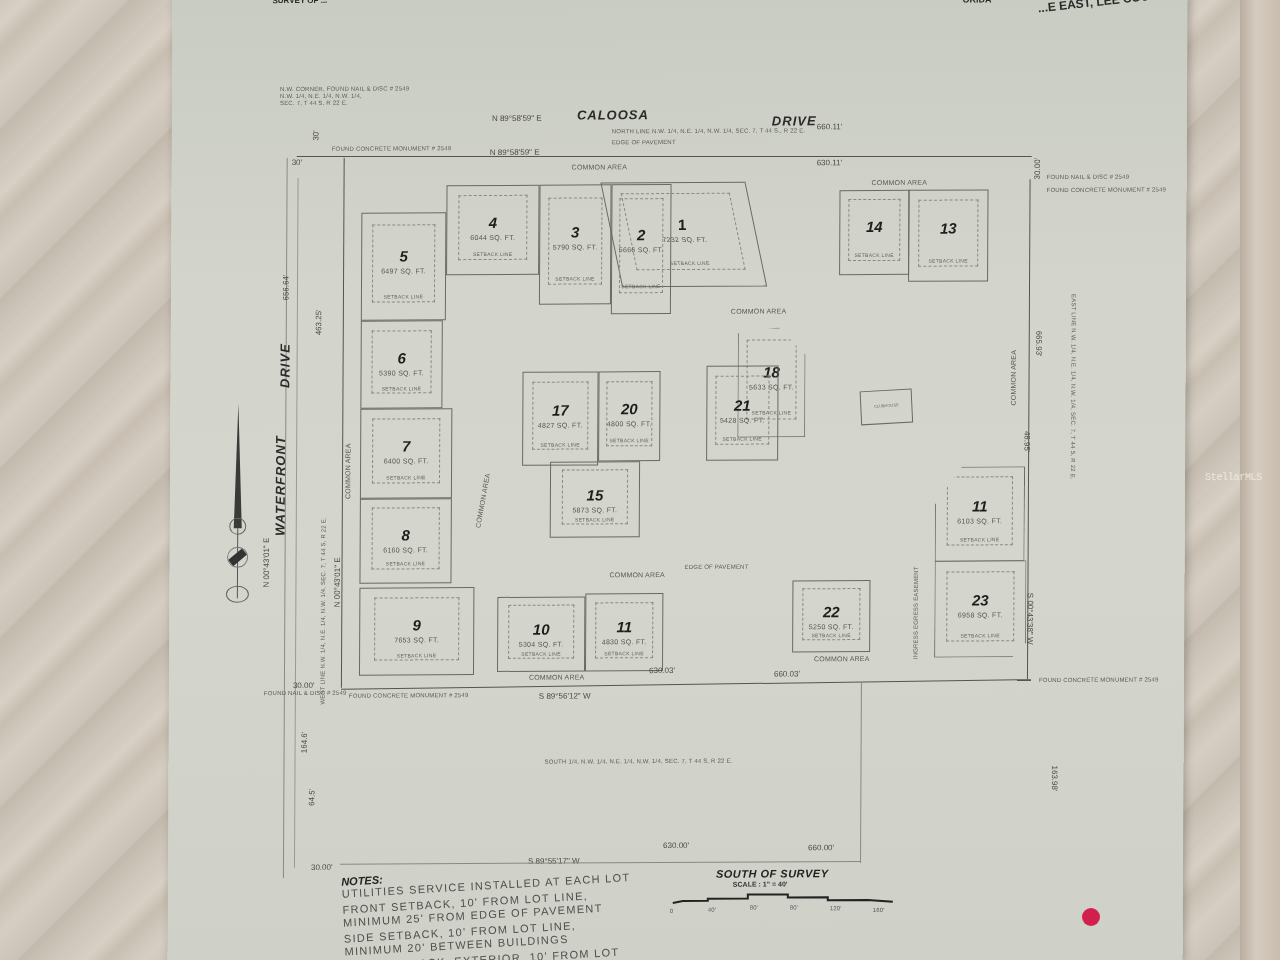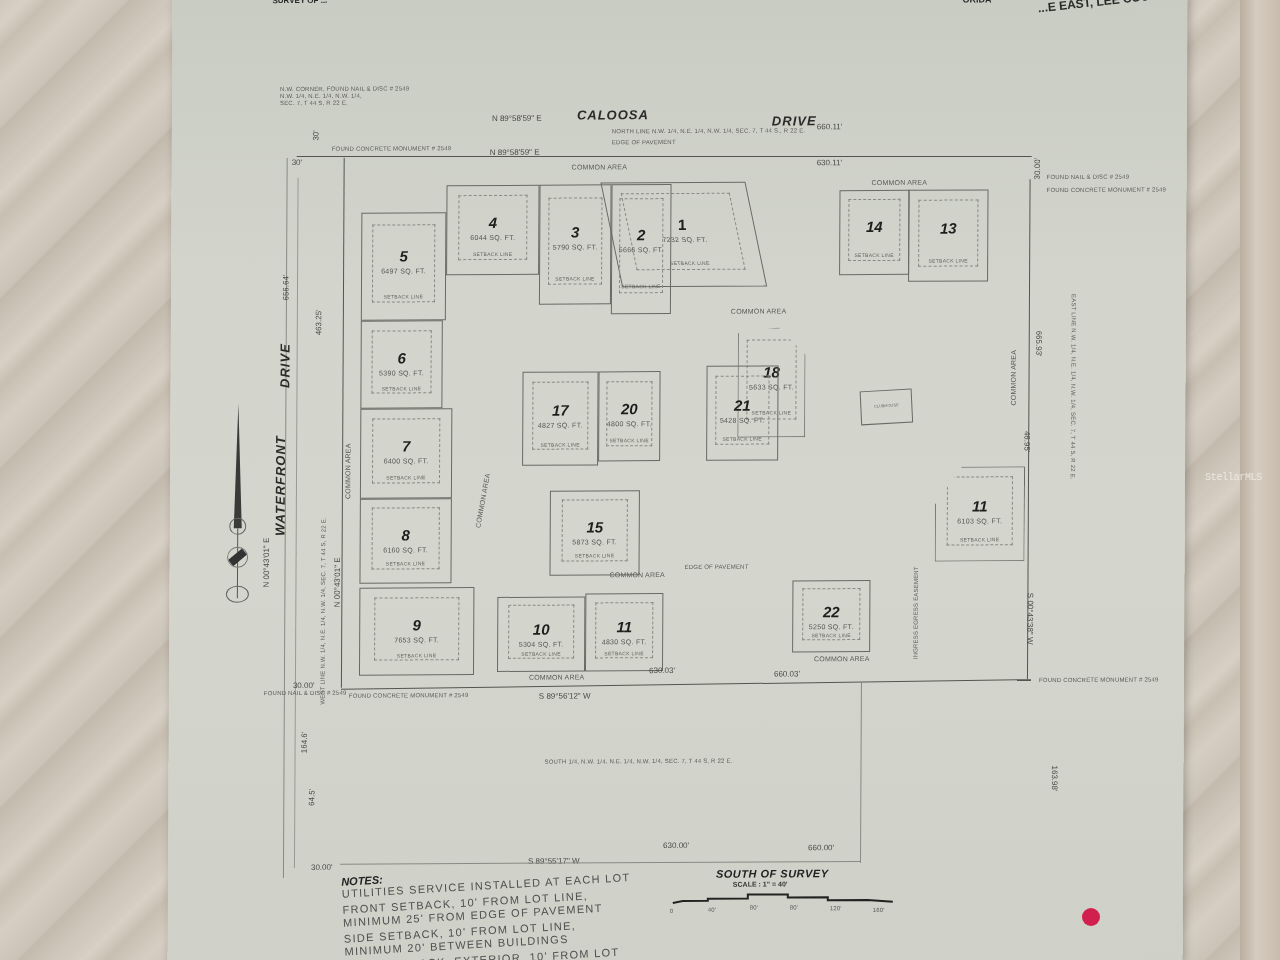--- a/index.html
+++ b/index.html
@@ -204,21 +204,21 @@
   <div class="lot" style="left:737px;top:195px;width:80px;height:92px;">
     <div class="setback"></div>
     <div class="num">13</div>
     <div class="sbl">SETBACK LINE</div>
   </div>
   <div class="lot" style="left:668px;top:195px;width:70px;height:85px;">
     <div class="setback"></div>
     <div class="num">14</div>
     <div class="sbl">SETBACK LINE</div>
   </div>
-  <div class="lot" style="left:380px;top:465px;width:90px;height:85px;margin-top:29px;">
+  <div class="lot" style="left:380px;top:465px;width:90px;height:76px;">
     <div class="setback"></div>
     <div class="num">15</div>
     <div class="area">5873 SQ. FT.</div>
     <div class="sbl">SETBACK LINE</div>
   </div>
   <div class="lot" style="left:428px;top:375px;width:62px;height:90px;">
     <div class="setback"></div>
     <div class="num">20</div>
     <div class="area">4800 SQ. FT.</div>
     <div class="sbl">SETBACK LINE</div>
@@ -238,20 +238,26 @@
   <div class="lot" style="left:490px;top:370px;width:72px;height:95px;margin-left:46px;">
     <div class="setback"></div>
     <div class="num">21</div>
     <div class="area">5428 SQ. FT.</div>
     <div class="sbl">SETBACK LINE</div>
   </div>
   <div class="lot" style="left:623px;top:585px;width:78px;height:72px;">
     <div class="setback"></div>
     <div class="num">22</div>
     <div class="area">5250 SQ. FT.</div>
+    <div class="sbl">SETBACK LINE</div>
+  </div>
+  <div class="lot" style="left:765px;top:566px;width:92px;height:97px;clip-path:polygon(0 0,100% 0,100% 85%,85% 100%,0 100%);">
+    <div class="setback"></div>
+    <div class="num">23</div>
+    <div class="area">6958 SQ. FT.</div>
     <div class="sbl">SETBACK LINE</div>
   </div>
 
   <div class="abs small" style="left:835px;top:620px;transform:rotate(90deg);">S 00°43'38" W</div>
   <div class="abs tiny" style="left:810px;top:390px;transform:rotate(90deg);">EAST LINE N.W. 1/4, N.E. 1/4, N.W. 1/4, SEC. 7, T 44 S, R 22 E.</div>
   <div class="abs small" style="left:855px;top:345px;transform:rotate(90deg);">665.93'</div>
   <div class="abs small" style="left:846px;top:443px;transform:rotate(90deg);">46.95'</div>
   <div class="abs small" style="left:873px;top:780px;transform:rotate(90deg);">163.98'</div>
   <div class="abs tiny" style="left:870px;top:683px;">FOUND CONCRETE MONUMENT # 2549</div>
 

